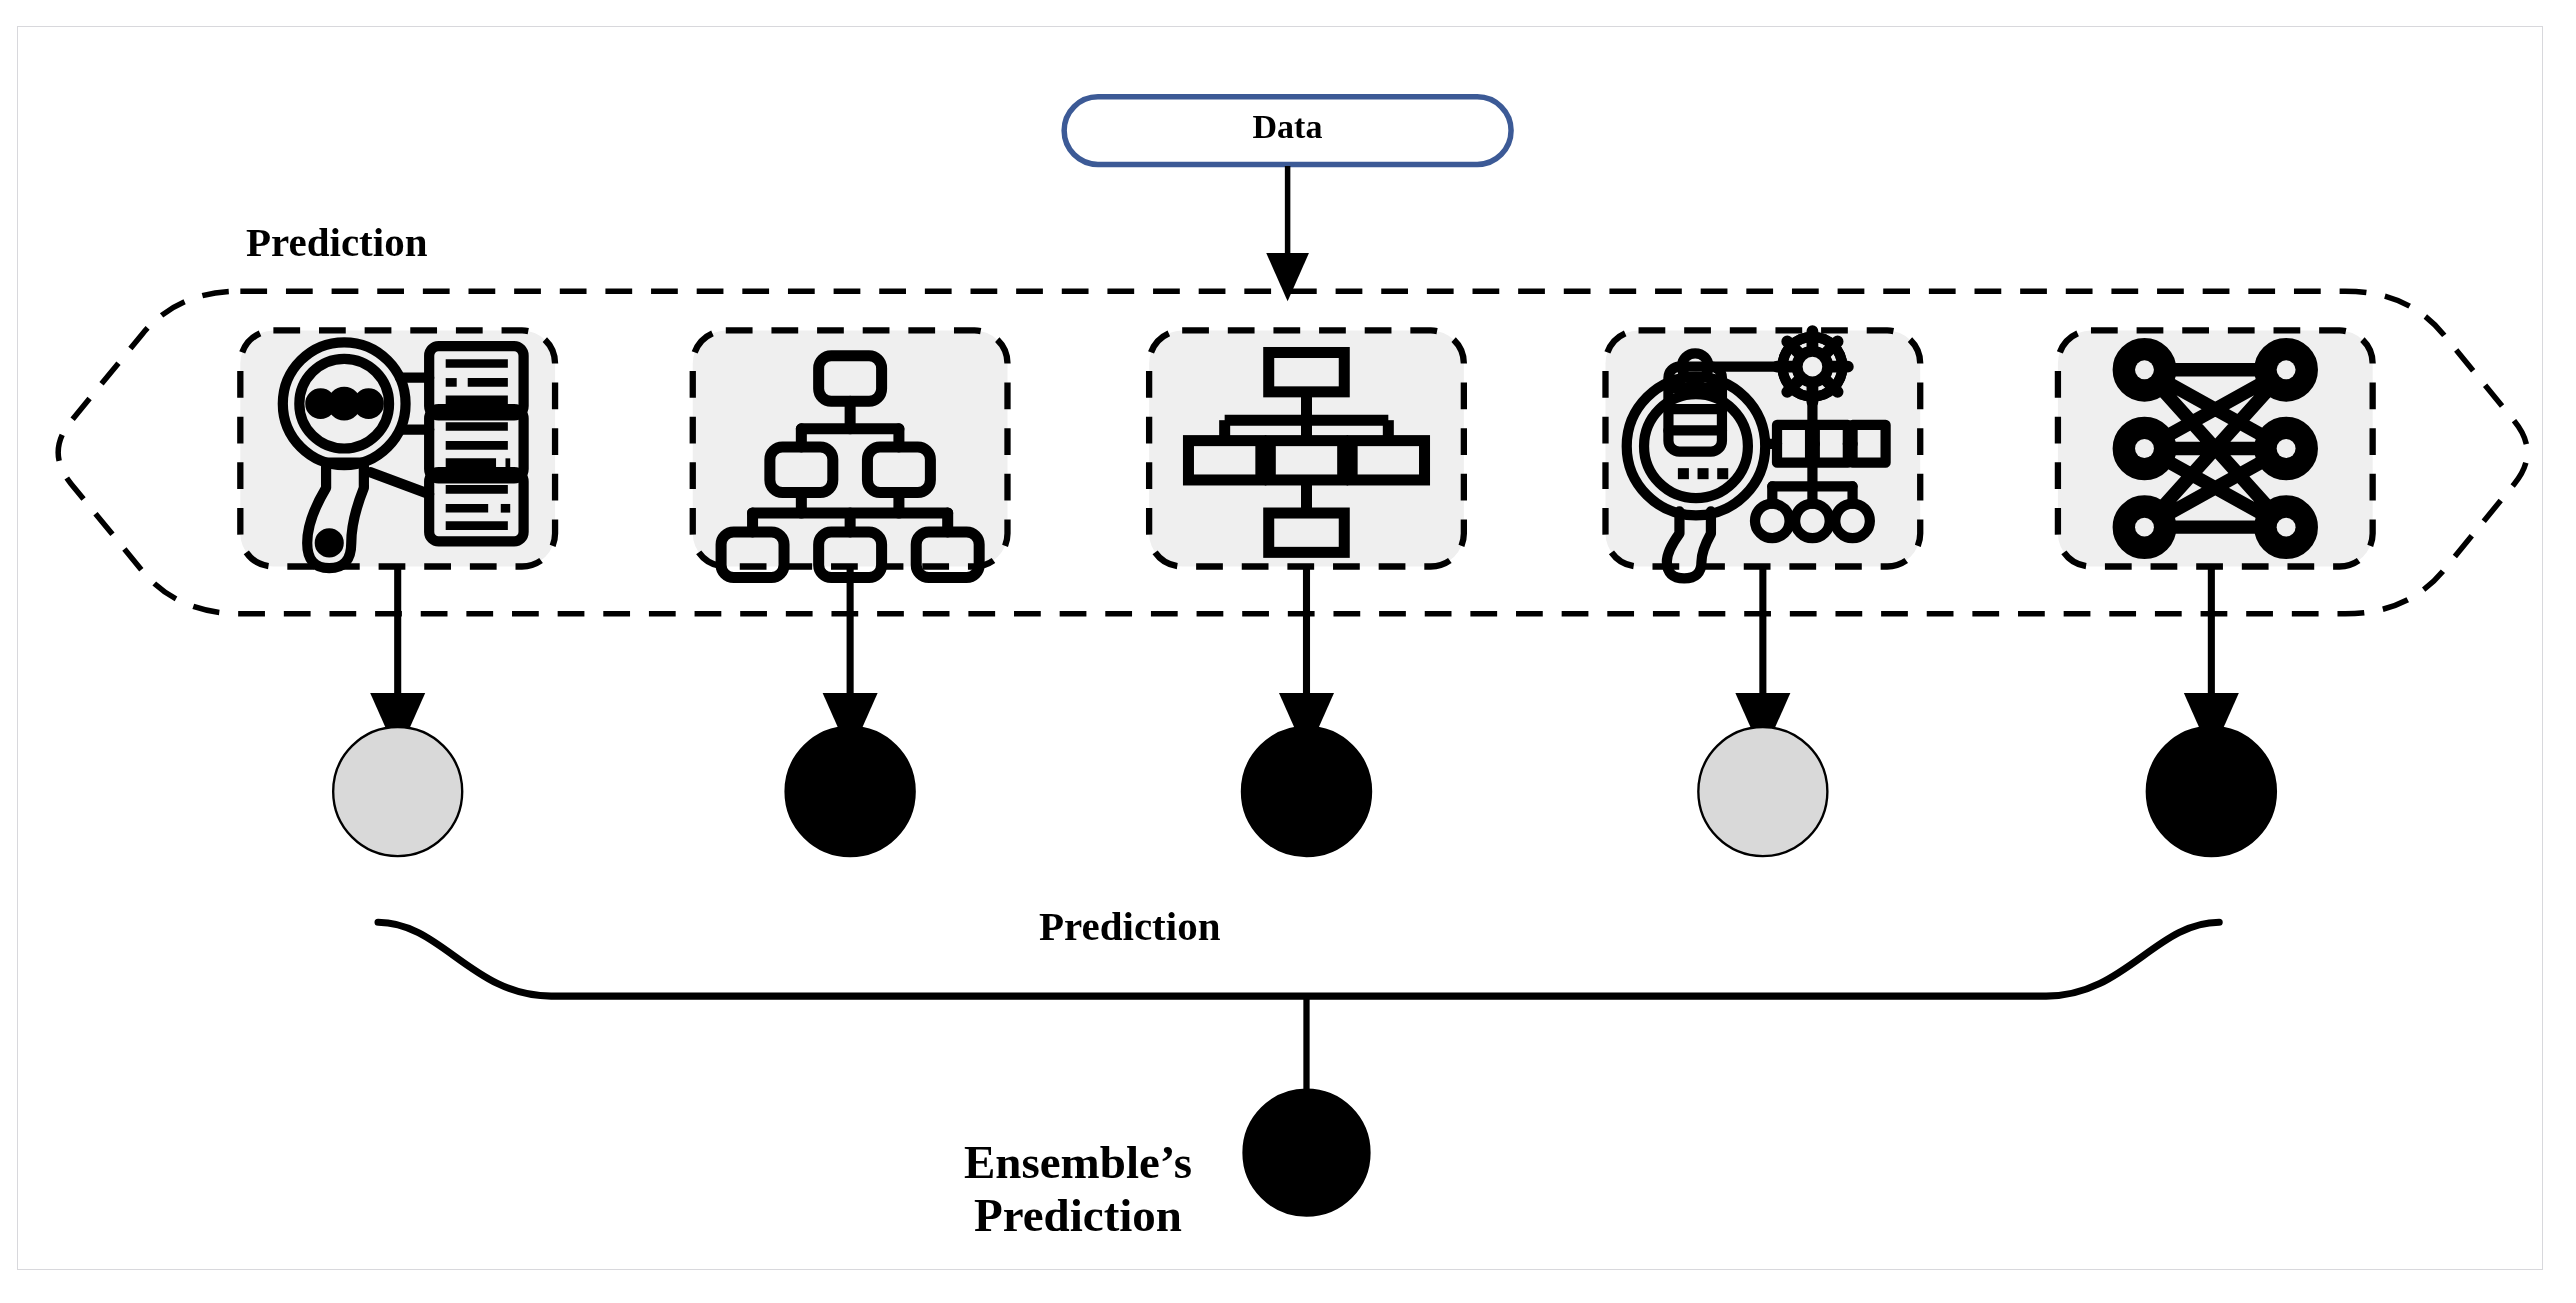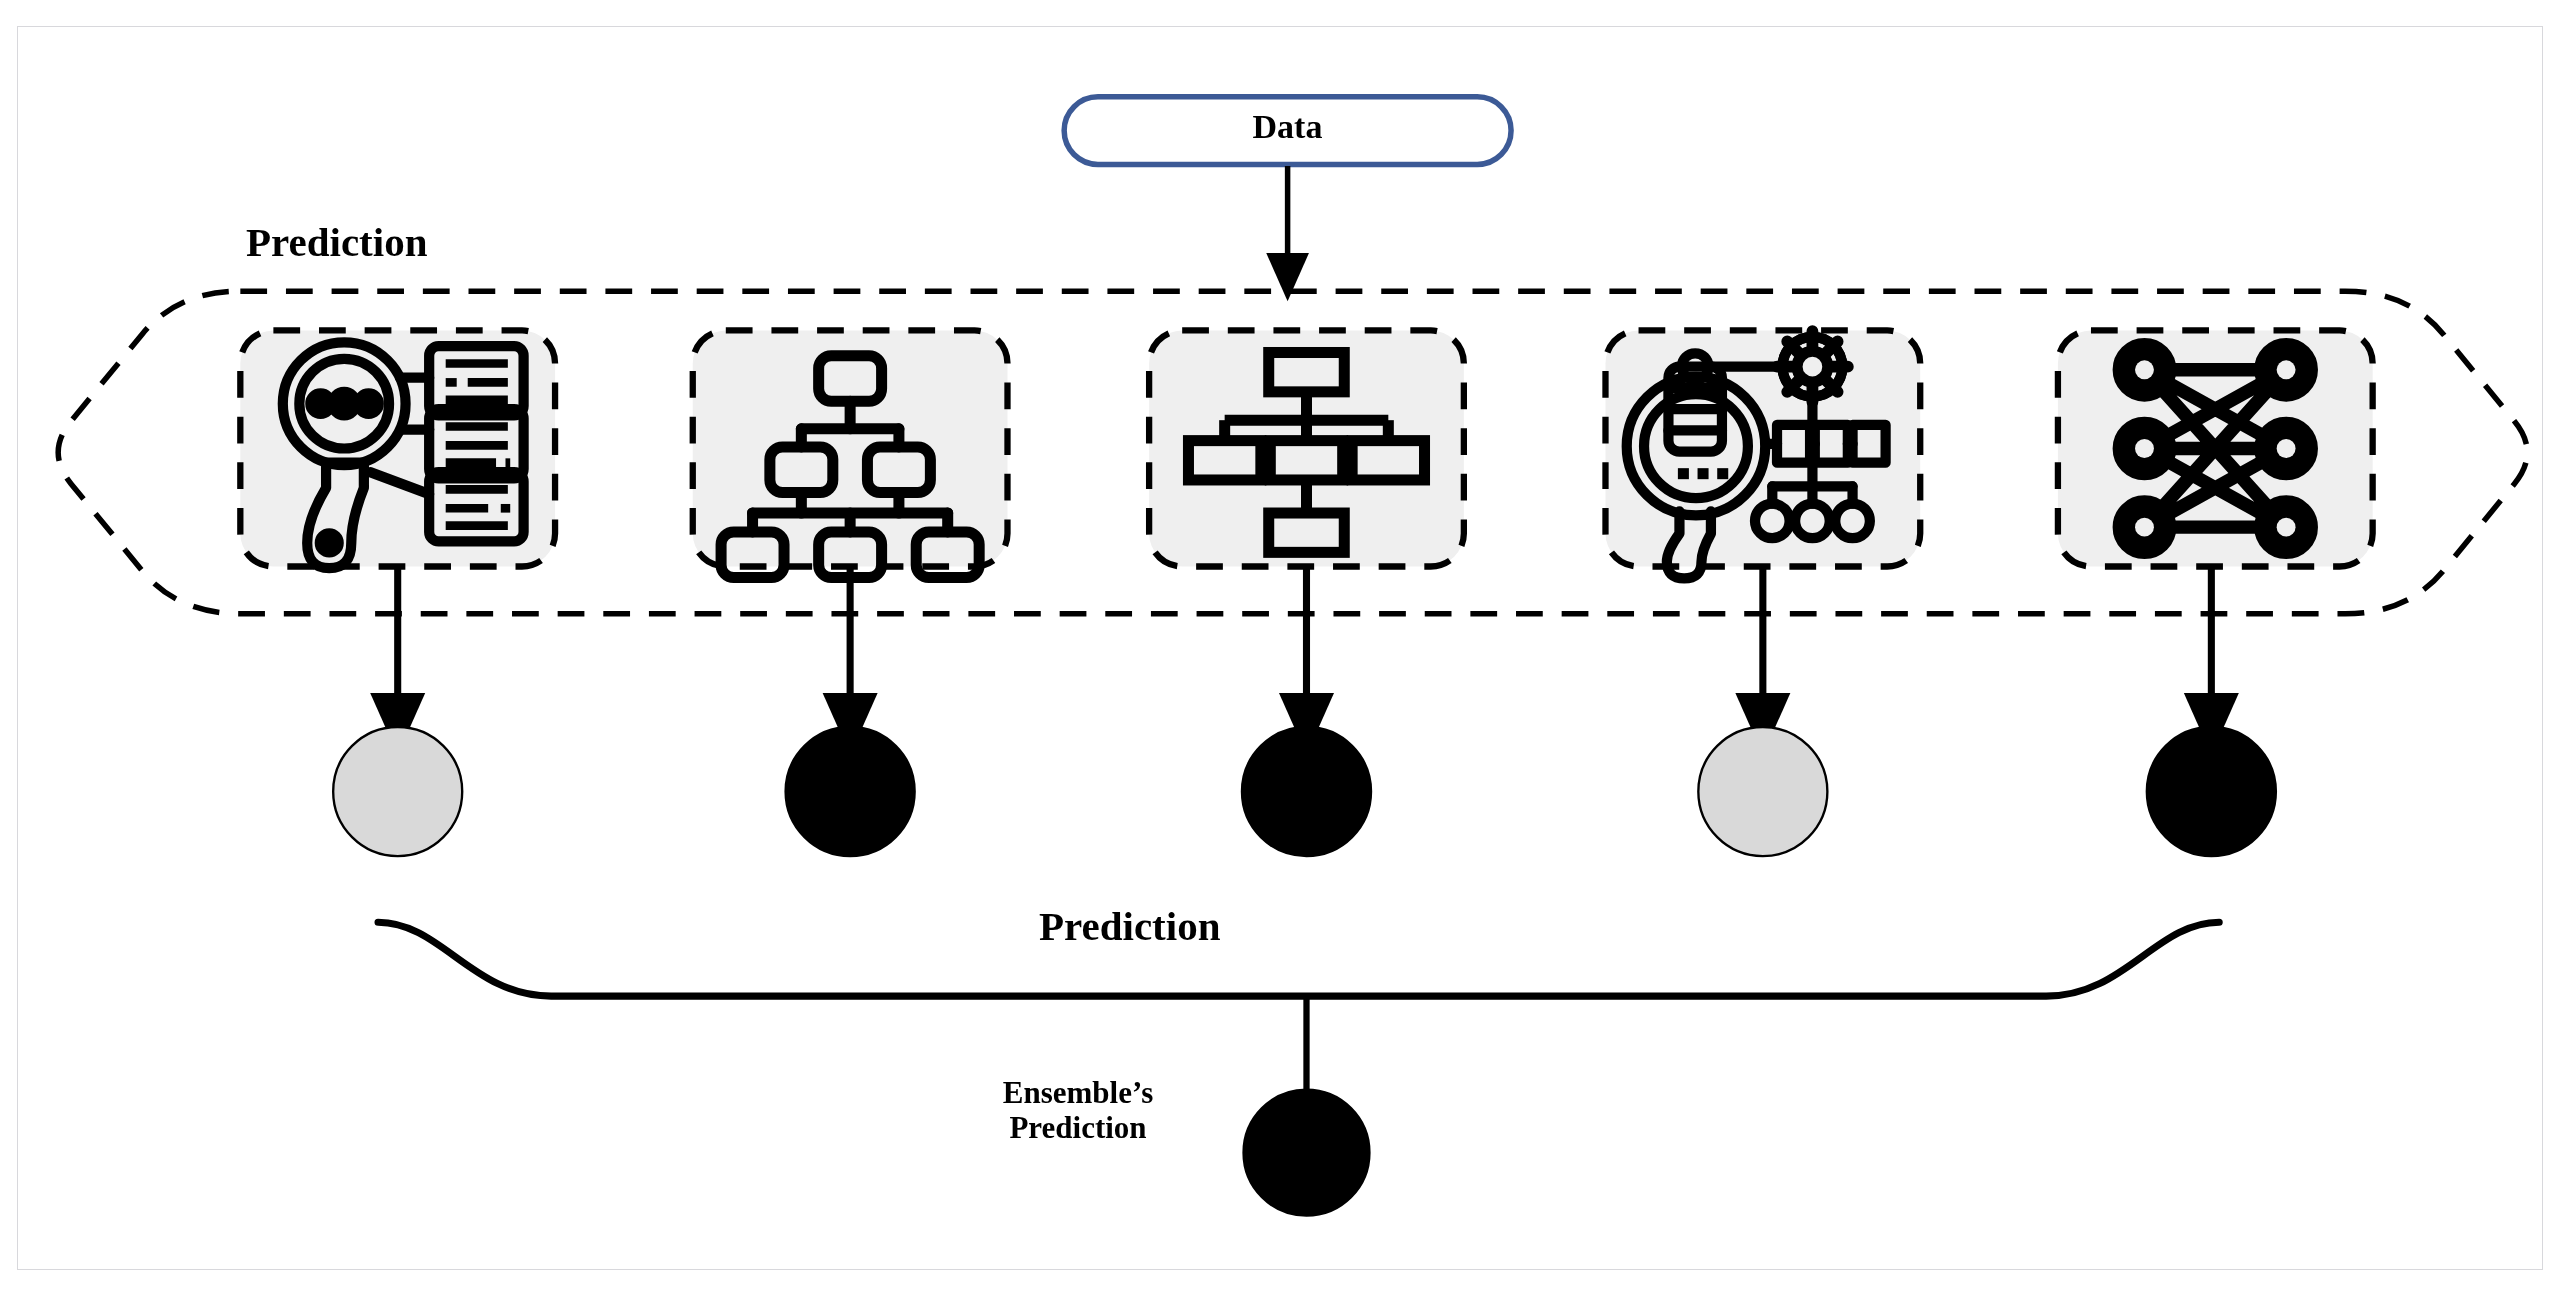--- a/index.html
+++ b/index.html
@@ -40,21 +40,21 @@
     position: absolute;
     font-family: "Liberation Serif", "DejaVu Serif", serif;
     font-weight: bold;
     color: #000000;
     white-space: pre;
     line-height: 1.12;
   }
   #label-classifiers { left: 246px; top: 220px; font-size: 41px; }
   #label-data        { left: 1064px; top: 108px; width: 447px; text-align: center; font-size: 34px; }
   #label-predictions { left: 1039px; top: 904px; font-size: 41px; }
-  #label-ensemble    { left: 956px; top: 1076px; width: 244px; text-align: center; font-size: 31px; }
+  #label-ensemble    { left: 956px; top: 1136px; width: 244px; text-align: center; font-size: 47px; }
 </style>
 </head>
 <body>
 
 <div id="canvas">
 
   <div id="frame"></div>
 
   <svg class="layer" viewBox="0 0 3273 1656">
     <defs>

